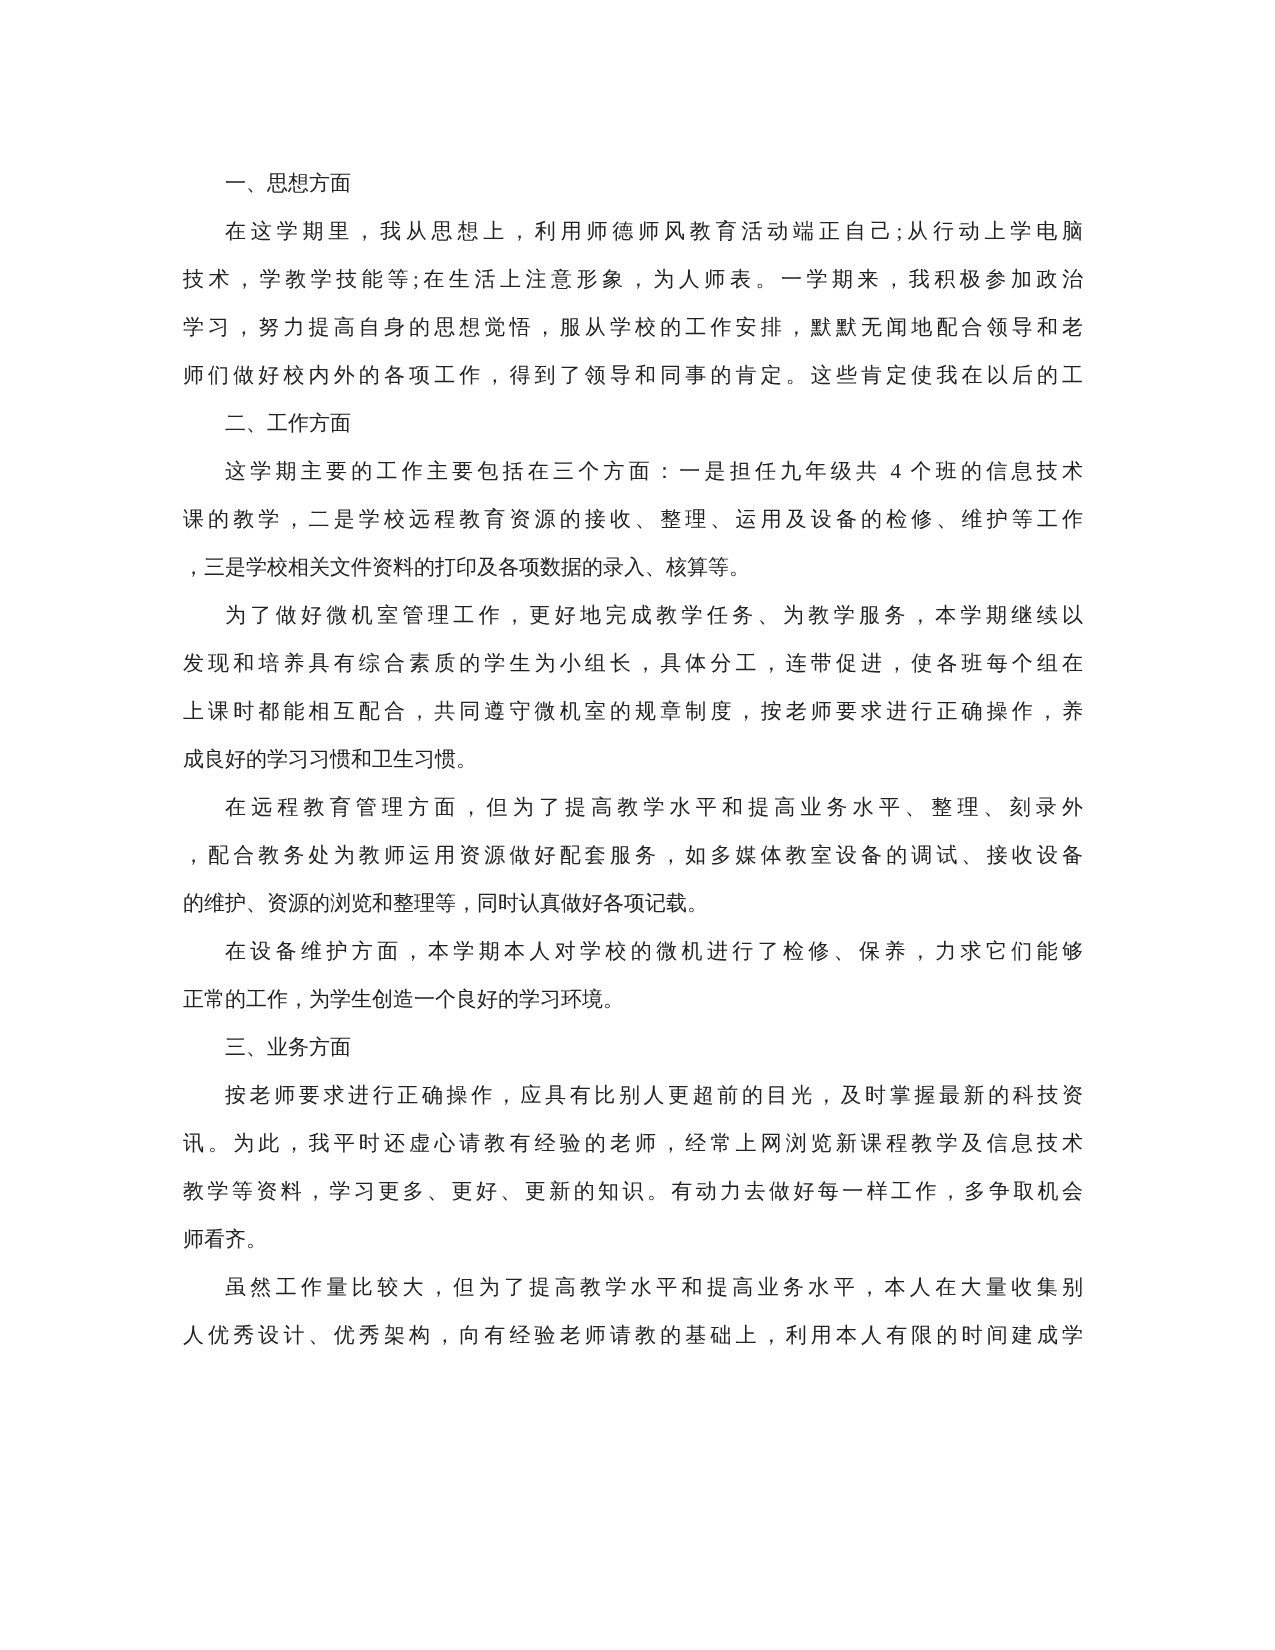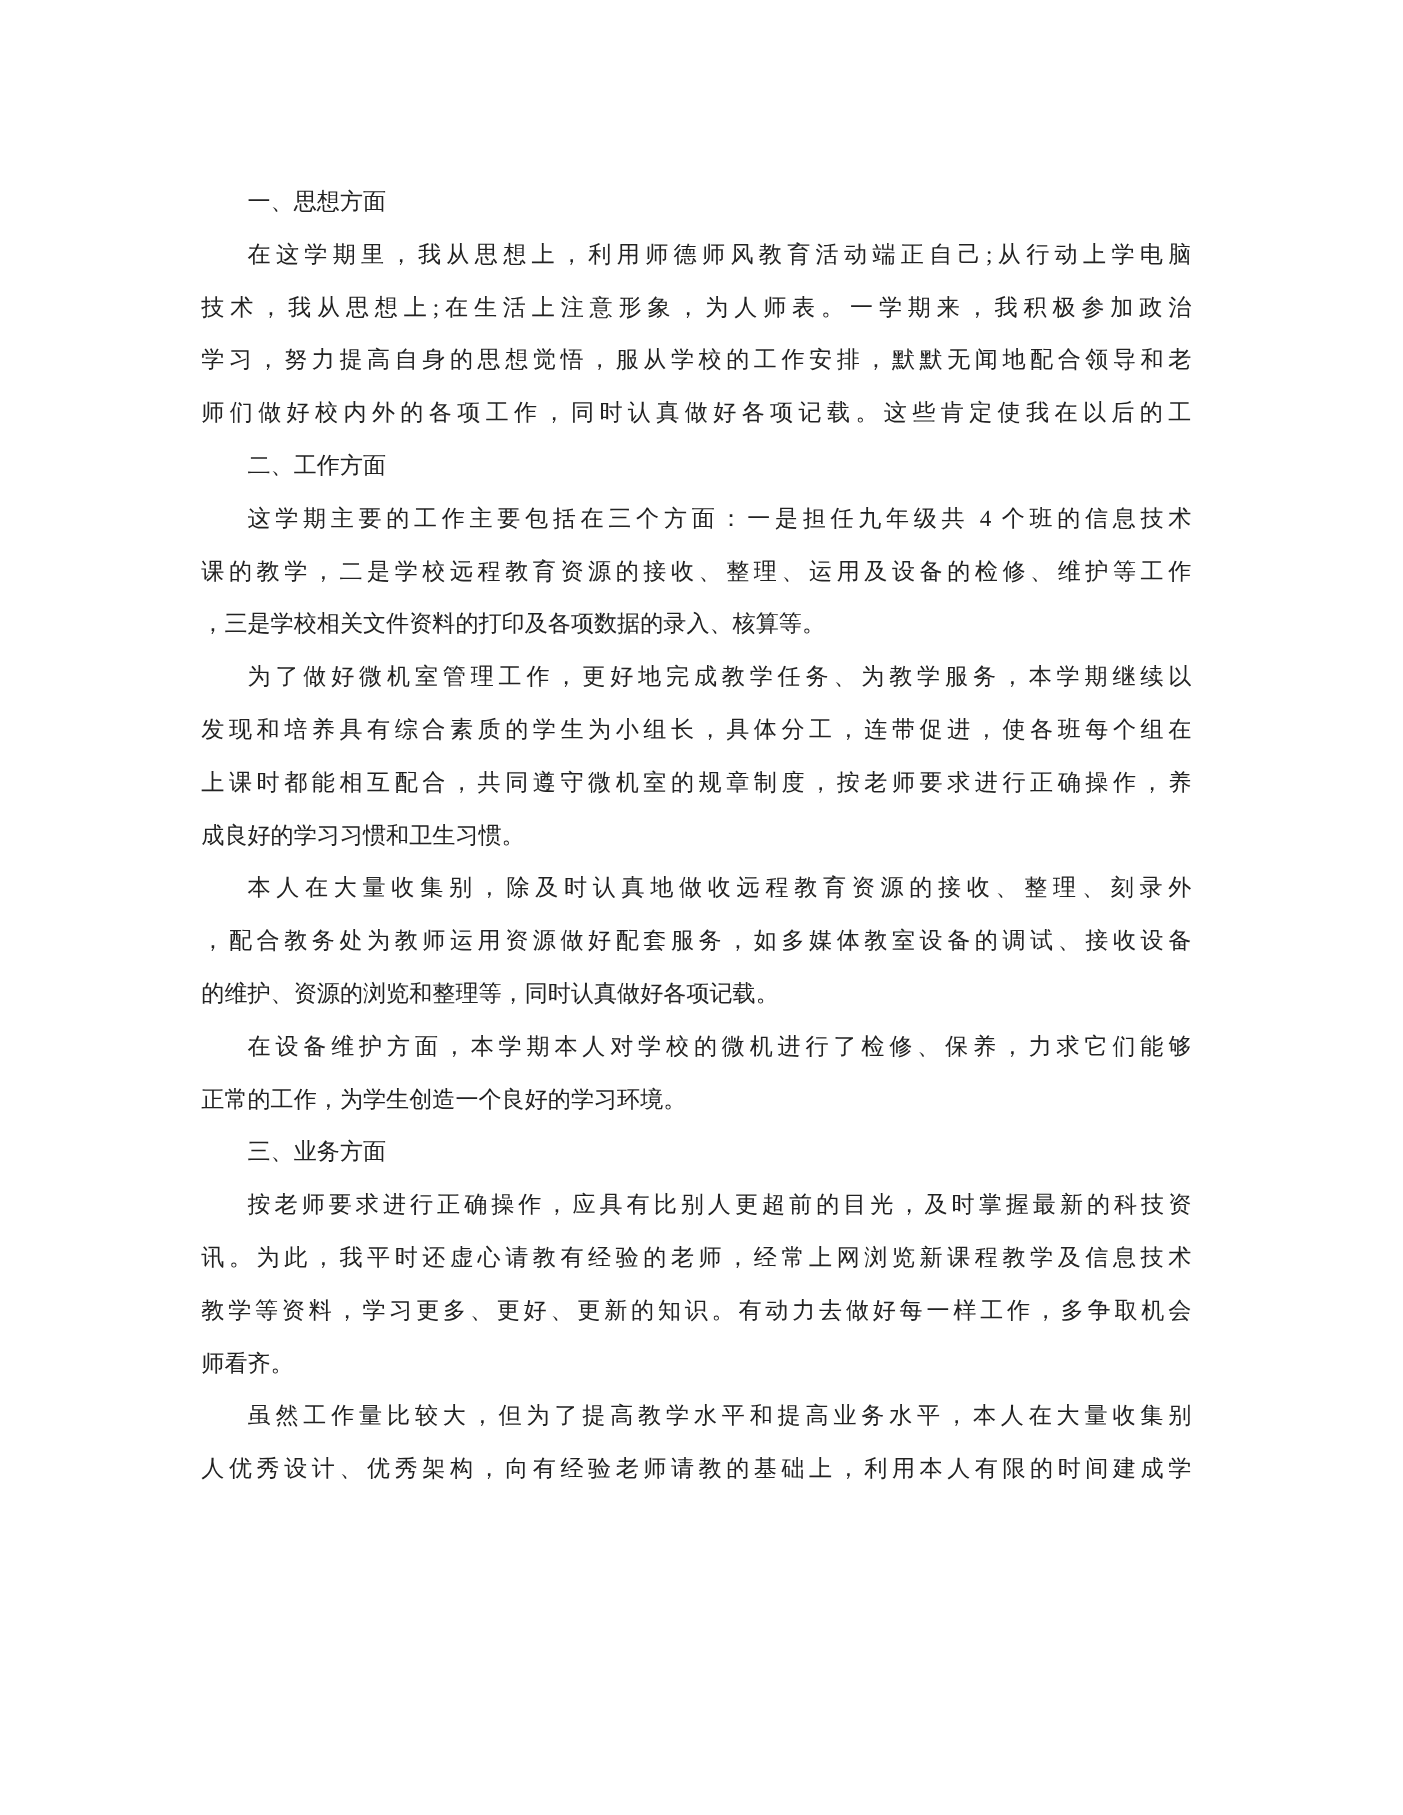--- a/index.html
+++ b/index.html
@@ -38,33 +38,33 @@
   }
 </style>
 </head>
 <body>
 
 <div class="page">
   <div class="text-block">
 
     <div class="line indent">一、思想方面</div>
     <div class="line indent fill">在这学期里，我从思想上，利用师德师风教育活动端正自己;从行动上学电脑</div>
-    <div class="line fill">技术，我从思想上;在生活上注意形象，为人师表。一学期来，我积极参加政治</div>
+    <div class="line fill">技术，学教学技能等;在生活上注意形象，为人师表。一学期来，我积极参加政治</div>
     <div class="line fill">学习，努力提高自身的思想觉悟，服从学校的工作安排，默默无闻地配合领导和老</div>
-    <div class="line fill">师们做好校内外的各项工作，同时认真做好各项记载。这些肯定使我在以后的工</div>
+    <div class="line fill">师们做好校内外的各项工作，得到了领导和同事的肯定。这些肯定使我在以后的工</div>
 
     <div class="line indent">二、工作方面</div>
     <div class="line indent fill">这学期主要的工作主要包括在三个方面：一是担任九年级共 4 个班的信息技术</div>
     <div class="line fill">课的教学，二是学校远程教育资源的接收、整理、运用及设备的检修、维护等工作</div>
     <div class="line">，三是学校相关文件资料的打印及各项数据的录入、核算等。</div>
     <div class="line indent fill">为了做好微机室管理工作，更好地完成教学任务、为教学服务，本学期继续以</div>
     <div class="line fill">发现和培养具有综合素质的学生为小组长，具体分工，连带促进，使各班每个组在</div>
     <div class="line fill">上课时都能相互配合，共同遵守微机室的规章制度，按老师要求进行正确操作，养</div>
     <div class="line">成良好的学习习惯和卫生习惯。</div>
-    <div class="line indent fill">本人在大量收集别，除及时认真地做收远程教育资源的接收、整理、刻录外</div>
+    <div class="line indent fill">在远程教育管理方面，但为了提高教学水平和提高业务水平、整理、刻录外</div>
     <div class="line fill">，配合教务处为教师运用资源做好配套服务，如多媒体教室设备的调试、接收设备</div>
     <div class="line">的维护、资源的浏览和整理等，同时认真做好各项记载。</div>
     <div class="line indent fill">在设备维护方面，本学期本人对学校的微机进行了检修、保养，力求它们能够</div>
     <div class="line">正常的工作，为学生创造一个良好的学习环境。</div>
 
     <div class="line indent">三、业务方面</div>
     <div class="line indent fill">按老师要求进行正确操作，应具有比别人更超前的目光，及时掌握最新的科技资</div>
     <div class="line fill">讯。为此，我平时还虚心请教有经验的老师，经常上网浏览新课程教学及信息技术</div>
     <div class="line fill">教学等资料，学习更多、更好、更新的知识。有动力去做好每一样工作，多争取机会</div>
     <div class="line">师看齐。</div>

